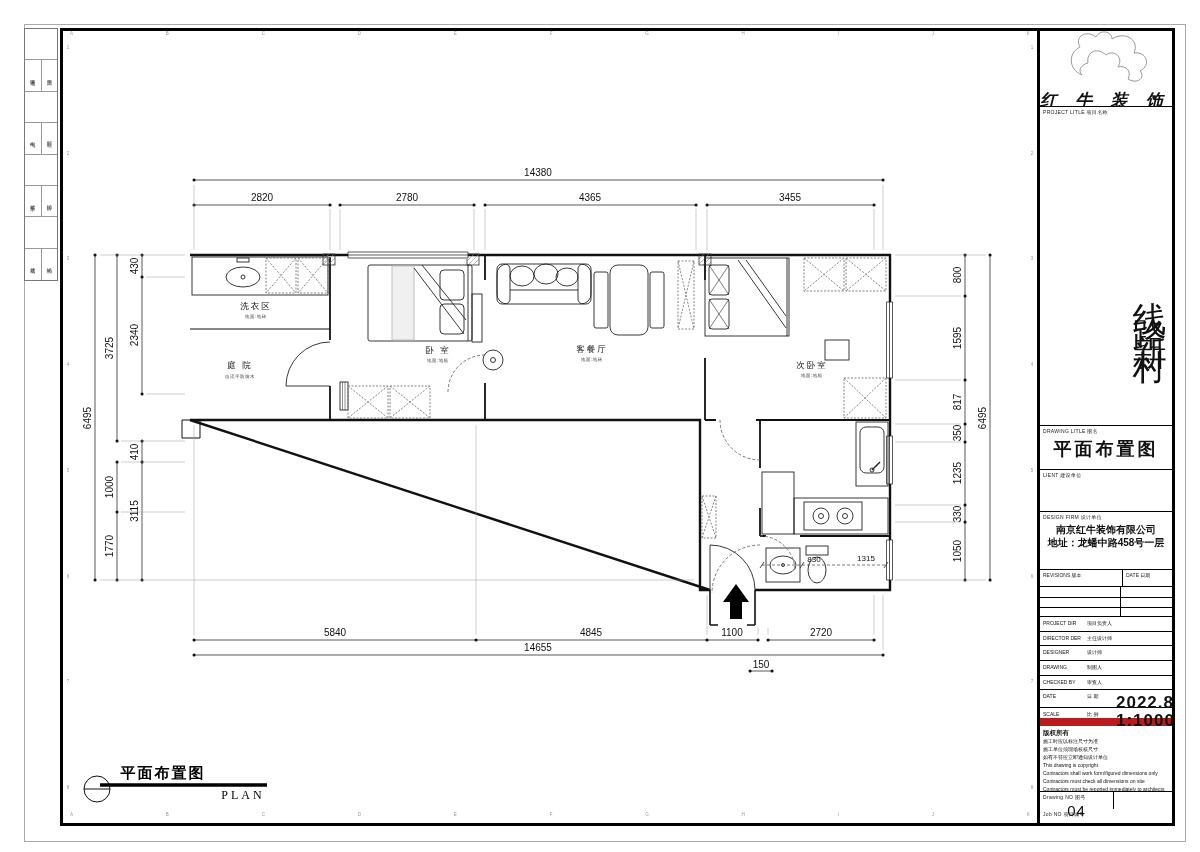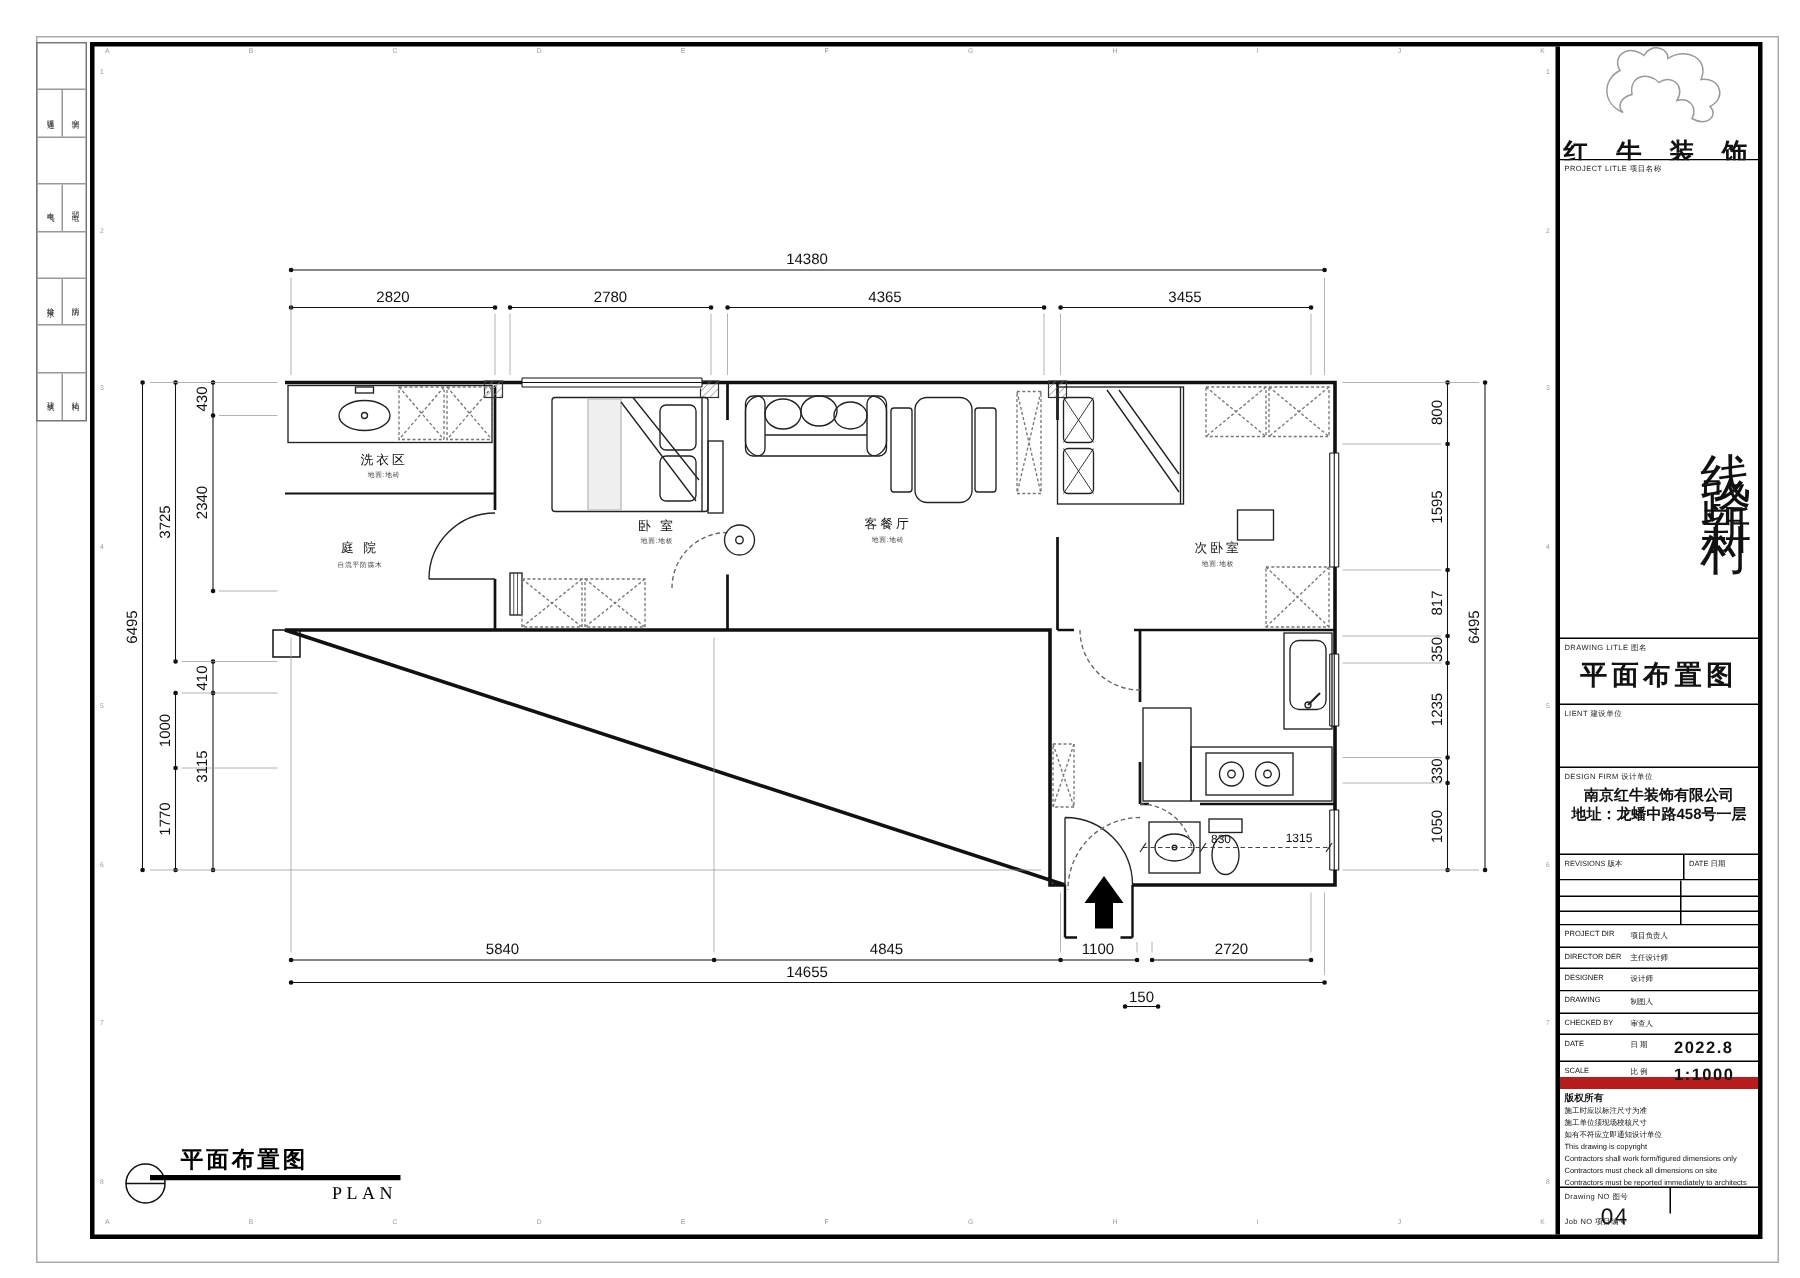--- a/index.html
+++ b/index.html
@@ -20,33 +20,33 @@
   .sign-cell:last-child{border-right:none;}
   
   .ref-strip-h{left:70px;width:960px;height:8px;display:flex;justify-content:space-between;}
   .ref-strip-h span{font-size:4.5px;color:#999;}
   .ref-strip-v{width:8px;top:45px;height:745px;display:flex;flex-direction:column;justify-content:space-between;align-items:center;}
   .ref-strip-v span{font-size:4.5px;color:#999;}
   
   .tb-sec{left:1040px;width:132px;border-bottom:1px solid #000;box-sizing:border-box;background:#fff;}
   .tb-label{font-size:5px;color:#222;padding:2px 0 0 3px;letter-spacing:.3px;}
   .brand-name{font-family:"Liberation Serif","DejaVu Serif",serif;font-weight:bold;font-size:17px;
-              letter-spacing:7px;text-align:right;margin-top:2px;white-space:nowrap;}
+              letter-spacing:7px;text-align:left;margin-top:2px;white-space:nowrap;font-style:italic;}
   .proj-name{position:absolute;left:0;right:0;top:55px;bottom:0;display:flex;justify-content:center;
              font-family:"Liberation Serif","DejaVu Serif",serif;font-size:34px;letter-spacing:16px;
              writing-mode:vertical-rl;margin:0 auto;height:290px;}
   .dt-title{font-weight:bold;font-size:18px;letter-spacing:3px;text-align:center;margin-top:3px;white-space:nowrap;}
   .firm-lines{font-size:10px;font-weight:bold;text-align:center;line-height:13px;margin-top:3px;padding:0 6px;}
   .rev-head{display:flex;}
   .rev-cell{font-size:5px;color:#222;padding:2px 0 0 3px;}
   .rev-div{border-left:1px solid #000;}
   .pr-row{display:flex;align-items:flex-start;}
   .pr-en{font-size:5px;width:44px;padding:3px 0 0 3px;}
   .pr-zh{font-size:5px;padding:3px 0 0 0;}
-  .pr-val{font-size:11px;font-weight:bold;position:absolute;left:76px;top:3px;letter-spacing:1px;}
+  .pr-val{font-size:17px;font-weight:bold;position:absolute;left:76px;top:3px;letter-spacing:1px;}
   .copy-line{font-size:5px;line-height:8px;padding-left:3px;color:#111;}
   .copy-line.first{font-size:6.5px;font-weight:bold;padding-top:3px;}
   .dno-wrap{display:flex;height:100%;}
   .dno-cell{position:relative;height:100%;}
   .dno-num{font-size:15px;text-align:center;margin-top:2px;letter-spacing:1px;}
   
   svg{position:absolute;left:60px;top:28px;}
   .dim{font-family:"Liberation Sans",sans-serif;font-size:10px;fill:#111;}
   .dim-s{font-family:"Liberation Sans",sans-serif;font-size:8px;fill:#111;}
   .room{font-family:"Liberation Sans",sans-serif;font-size:8.5px;fill:#111;letter-spacing:2px;}

